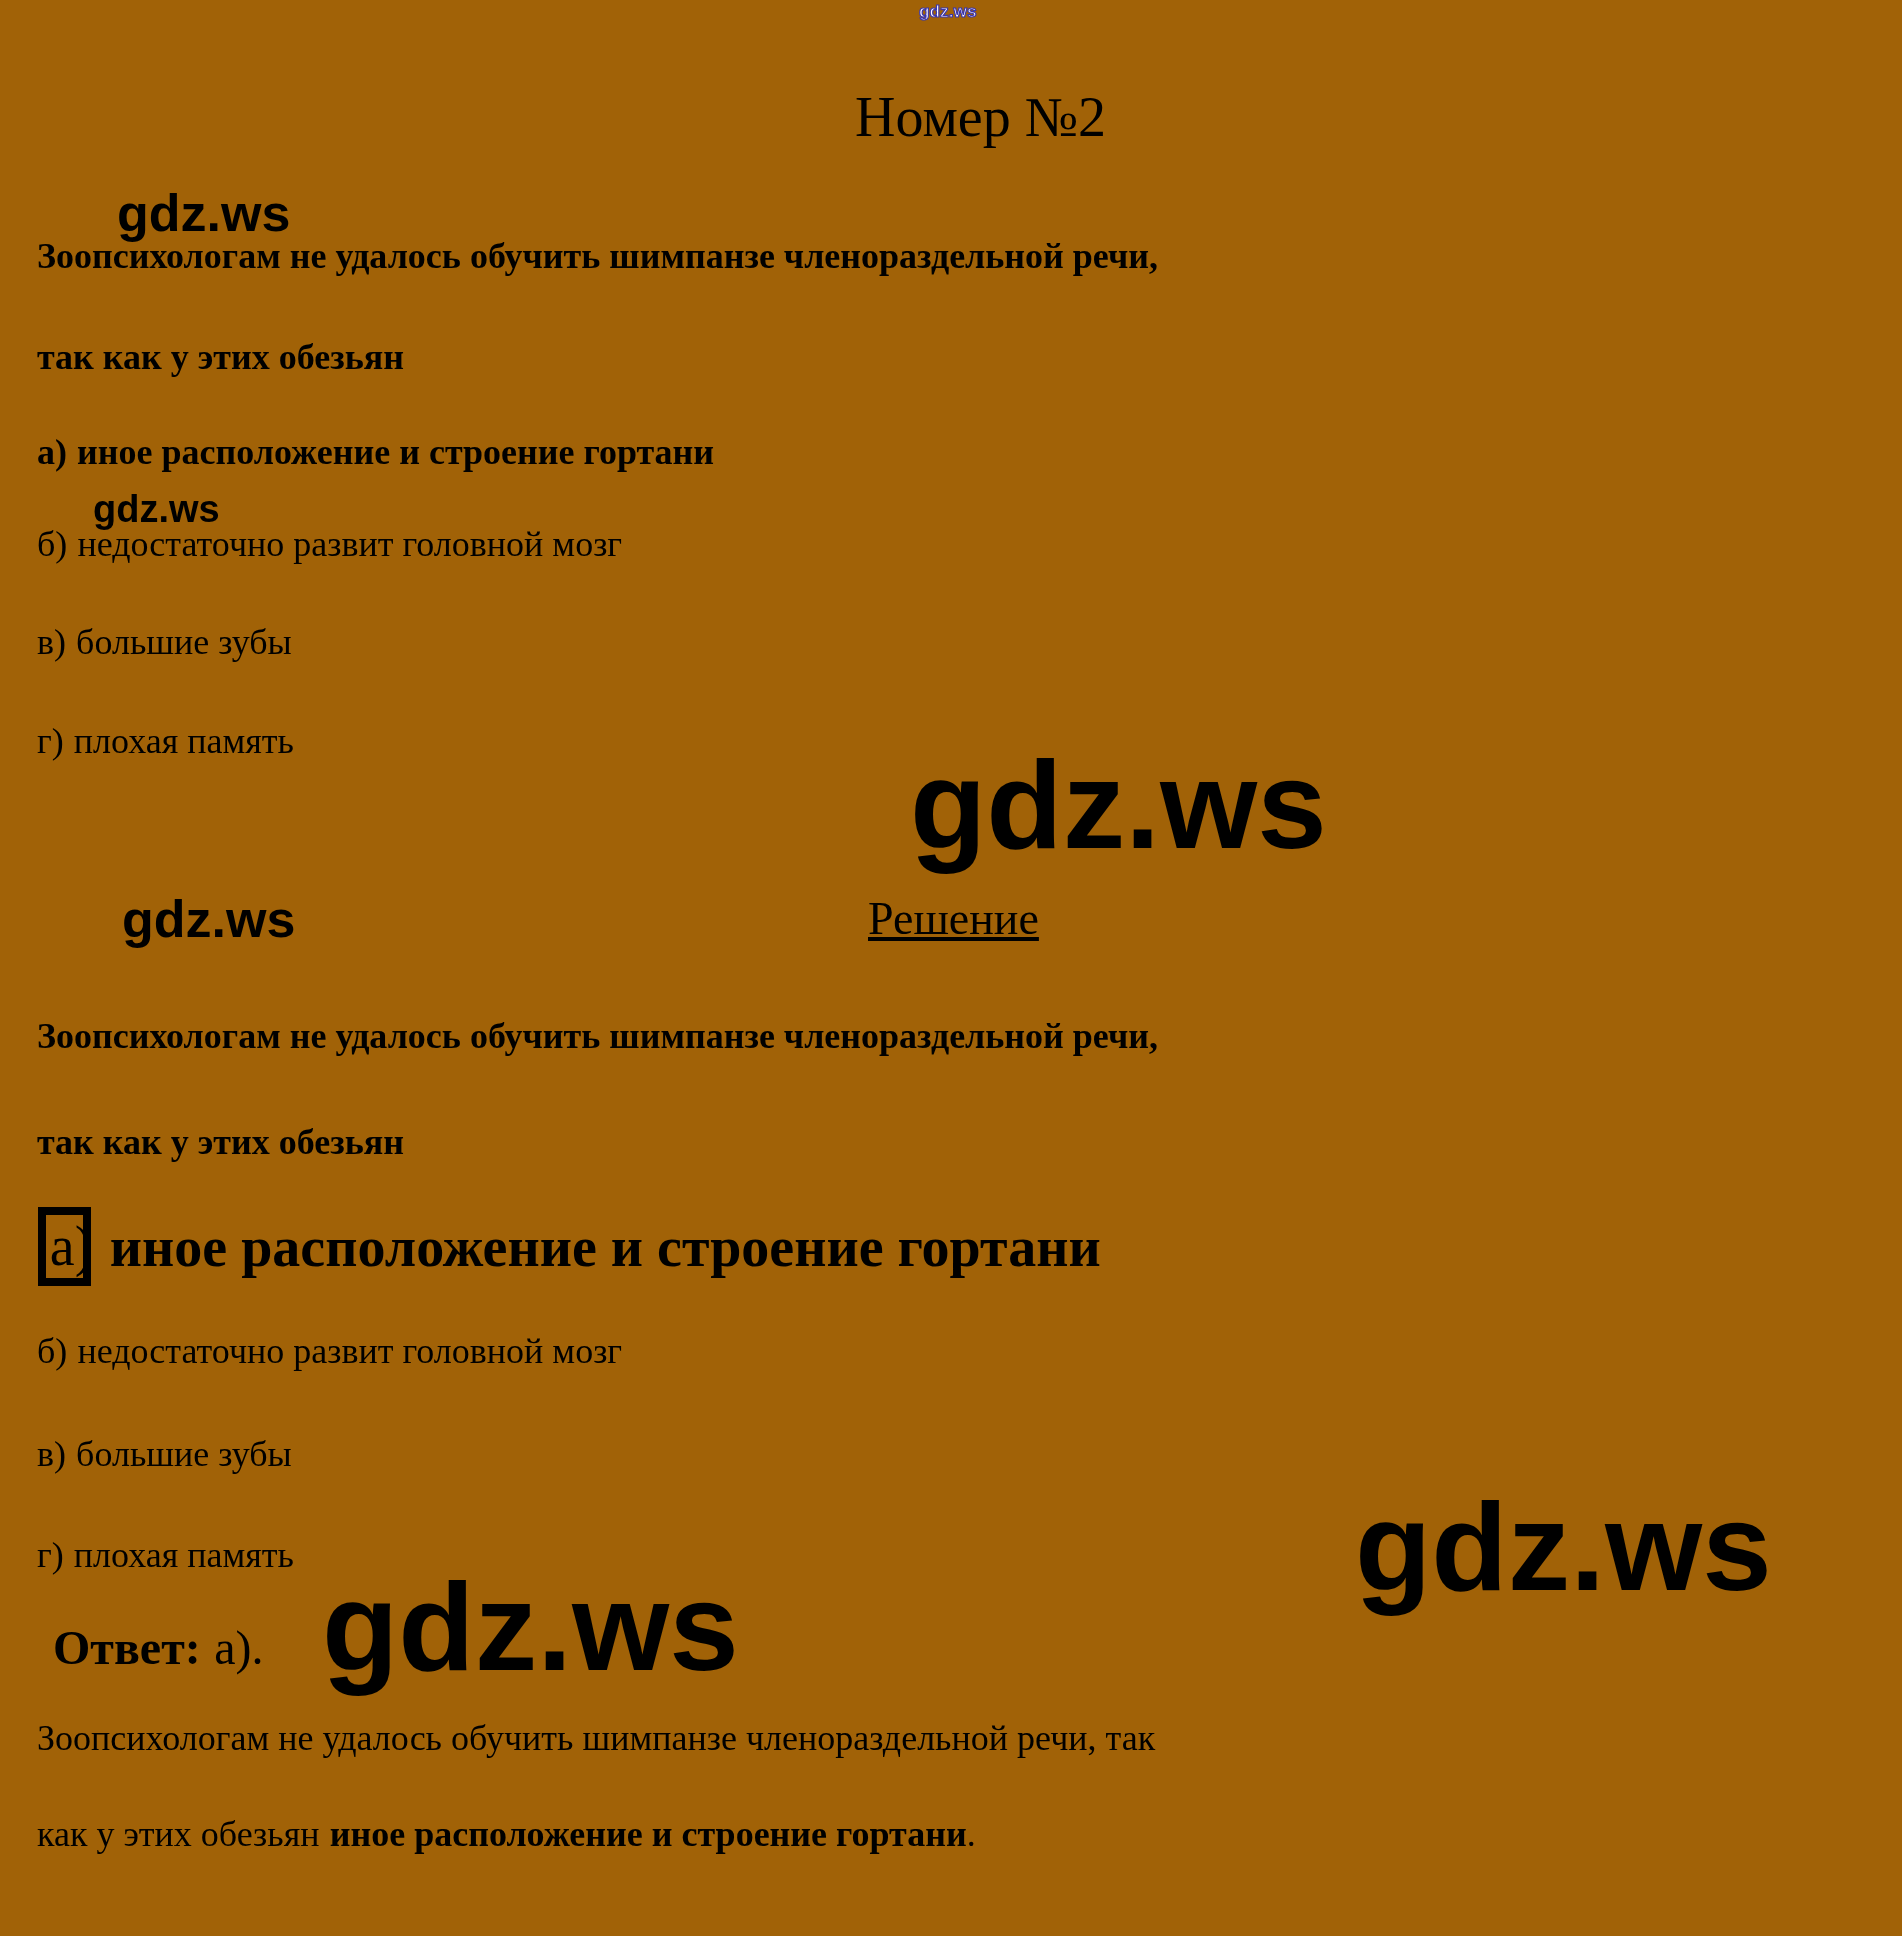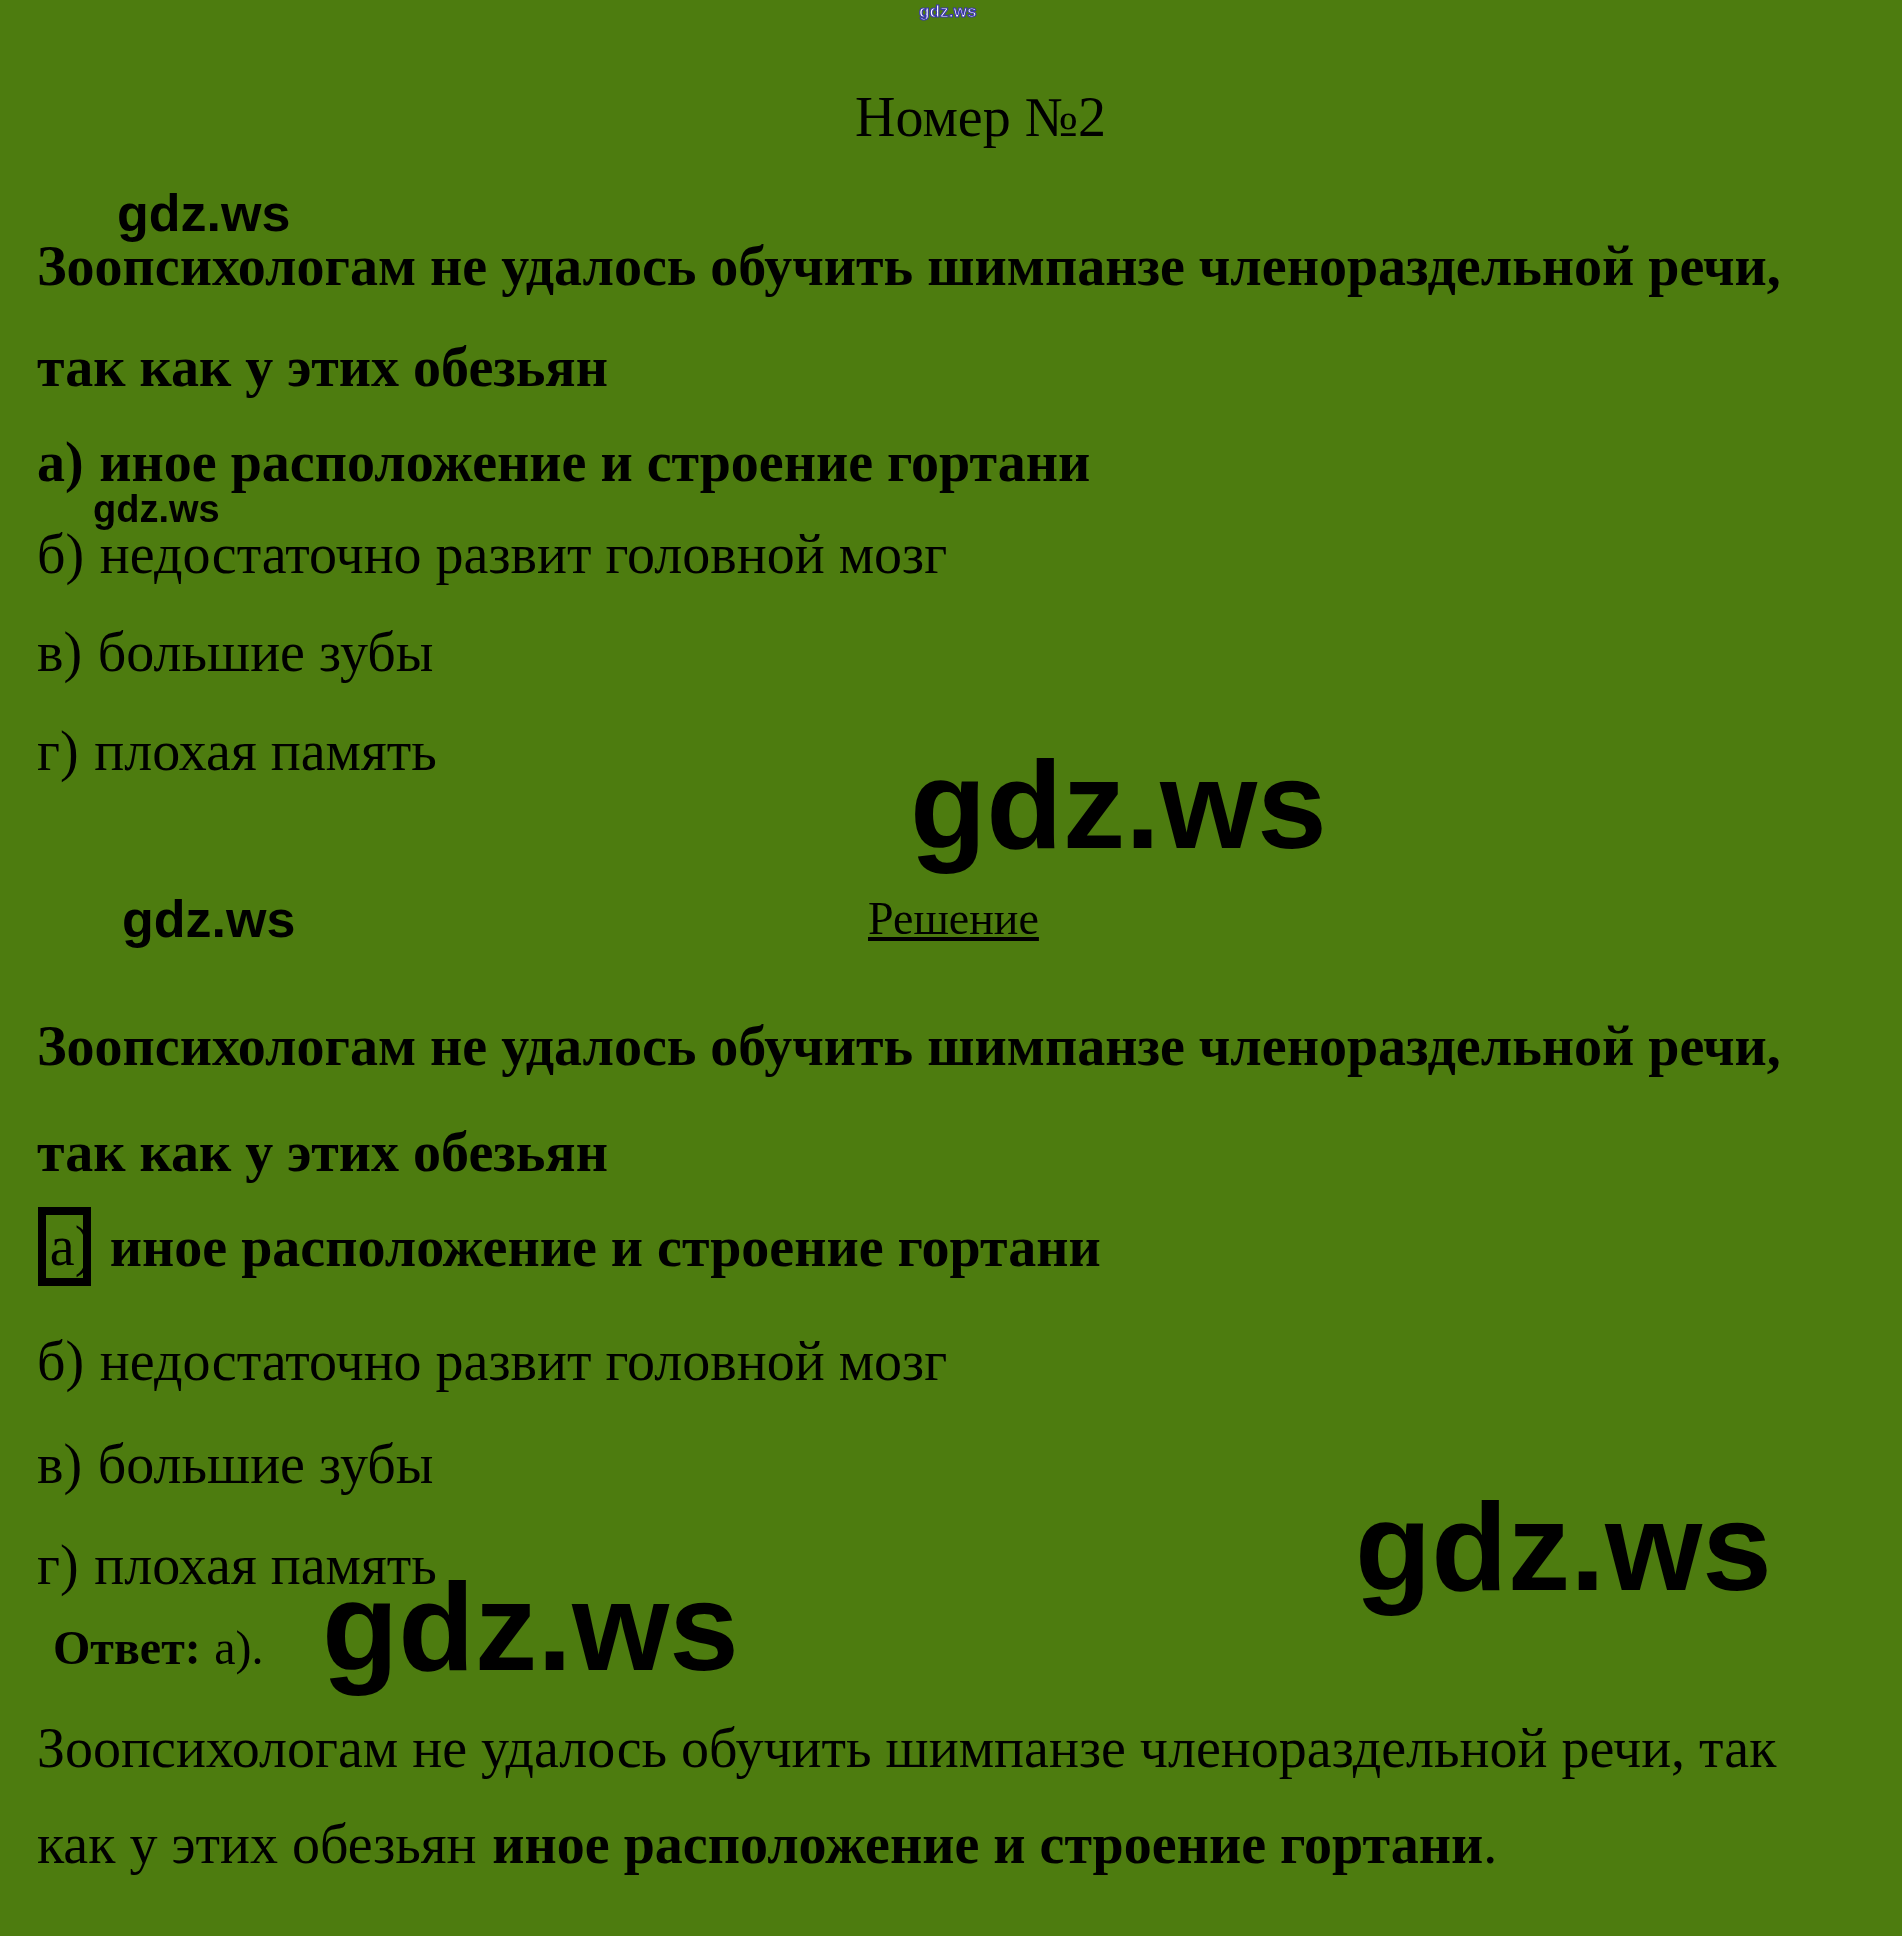--- a/index.html
+++ b/index.html
@@ -1,27 +1,27 @@
 <!DOCTYPE html>
 <html><head>
 <meta charset="utf-8">
 <style>
   html, body { margin: 0; padding: 0; background: #ffffff; }
   .page {
     position: relative;
     width: 1902px;
     height: 1937px;
-    background: #4d7c0f;
+    background: #a16207;
     overflow: hidden;
     font-family: "Liberation Serif", serif;
     color: #000000;
   }
   .abs { position: absolute; white-space: nowrap; line-height: 1; }
   .serif { font-family: "Liberation Serif", serif; }
-  .body-line { font-size: 56px; left: 37px; }
+  .body-line { font-size: 36px; left: 37px; }
   .bold { font-weight: 700; }
   .reg { font-weight: 400; }
   .opt-label { margin-right: 0.28em; }
   .gap-left { margin-left: 0.28em; }
   .heading-number { font-size: 56px; }
   .heading-solution { font-size: 46px; }
   .wm {
     font-family: "Liberation Sans", sans-serif;
     font-weight: 700;
     color: #000000;

